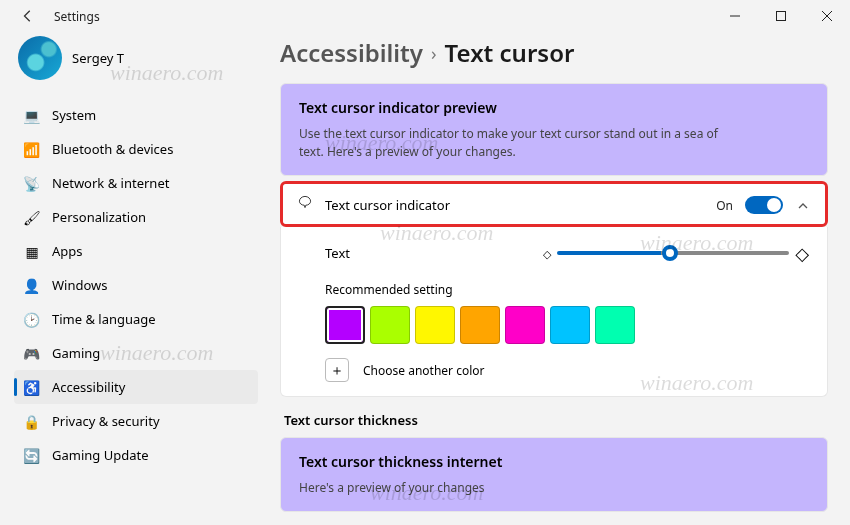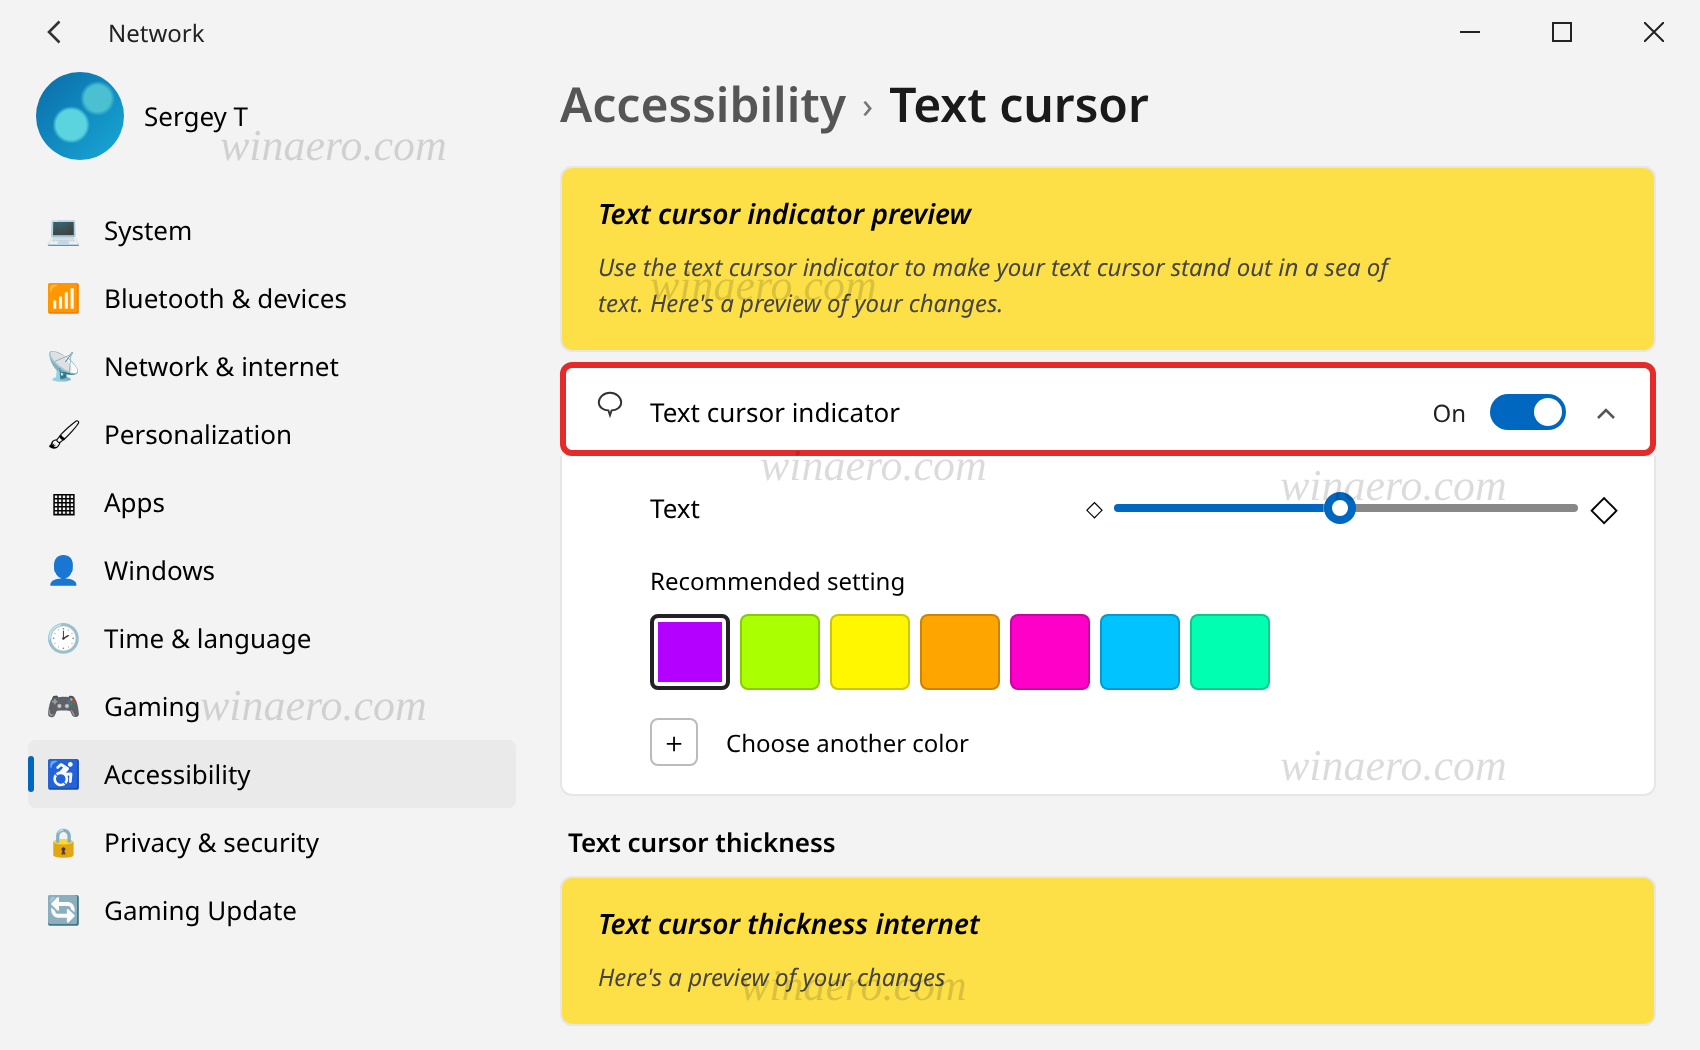--- a/index.html
+++ b/index.html
@@ -26,21 +26,21 @@
 .nav-item.active { background: #eaeaea; position:relative; }
 .nav-item.active::before { content:""; position:absolute; left:0; top:8px; bottom:8px; width:3px; background:#0067c0; border-radius:3px; }
 .nav-icon { width: 16px; height:16px; display:flex; align-items:center; justify-content:center; font-size:14px; }
 
 .main { flex:1; padding: 0 22px 0 16px; overflow:hidden; }
 .breadcrumb { display:flex; align-items:center; gap: 8px; margin-top: 4px; margin-bottom: 14px; }
 .bc-parent { font-size: 24px; font-weight:600; color: #555; }
 .bc-sep { font-size: 18px; color:#777; }
 .bc-current { font-size: 24px; font-weight: 600; color:#1a1a1a;text-align:right; }
 
-.card { background:#fde047; border: 1px solid #e6e6e6; border-radius: 6px; padding: 14px 18px; margin-bottom: 5px; font-style: italic; }
+.card { background:#c4b5fd; border: 1px solid #e6e6e6; border-radius: 6px; padding: 14px 18px; margin-bottom: 5px; }
 .card h3 { font-size: 14px; font-weight:600; margin-bottom: 8px; }
 .preview-text { font-size: 12px; color:#444; line-height:1.5; max-width: 420px; }
 
 .highlight { position:relative; border: 3px solid #e52a2a; border-radius: 6px; }
 .toggle-row { background:#fff; border-radius: 4px; padding: 10px 14px; display:flex; align-items:flex-end; gap:12px; }
 .indicator-icon { font-size:15px; }
 .toggle-label { font-size: 13px; flex: 0 0 auto; }
 .spacer { flex:1; }
 .toggle-state { font-size:12px; color:#222; }
 .switch { width:38px; height:18px; background:#0067c0; border-radius:10px; position:relative; cursor:pointer; }
@@ -70,21 +70,21 @@
 </style>
 </head>
 <body>
 
 <div class="titlebar">
   <div class="back-btn">
     <svg width="14" height="14" viewBox="0 0 16 16">
         <path d="M10 2 L4 8 L10 14" stroke="#333" stroke-width="1.5" fill="none"></path>
       </svg>
   </div>
-  <div class="title">Network</div>
+  <div class="title">Settings</div>
   <div class="window-controls">
     <div class="wc">
         <svg width="10" height="10">
           <line x1="0" y1="5" x2="10" y2="5" stroke="#222"></line>
         </svg>
       </div>
     <div class="wc">
         <svg width="10" height="10">
           <rect x="0.5" y="0.5" width="9" height="9" stroke="#222" fill="none"></rect>
         </svg>

